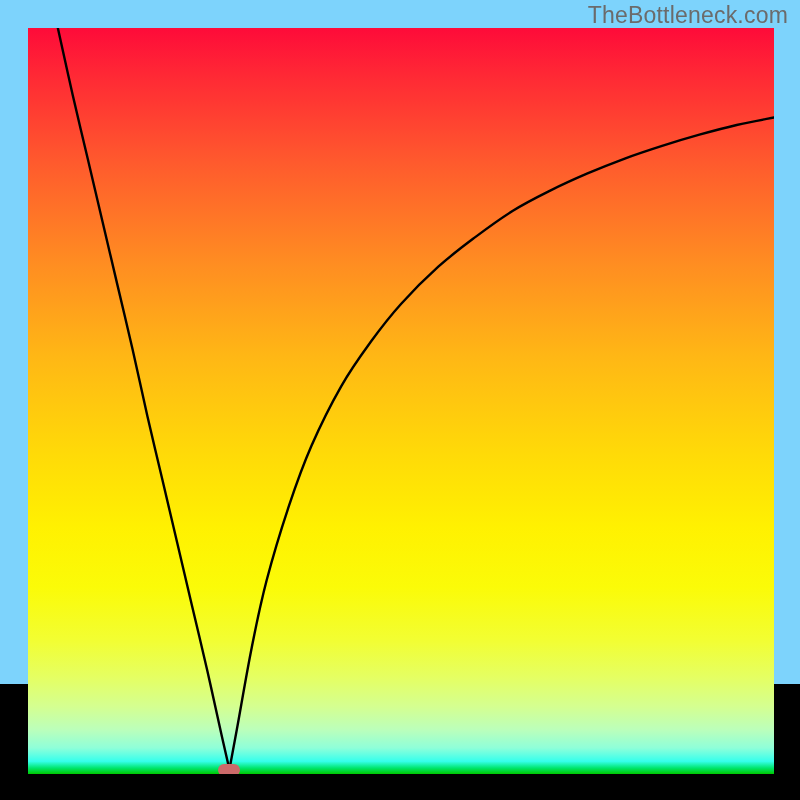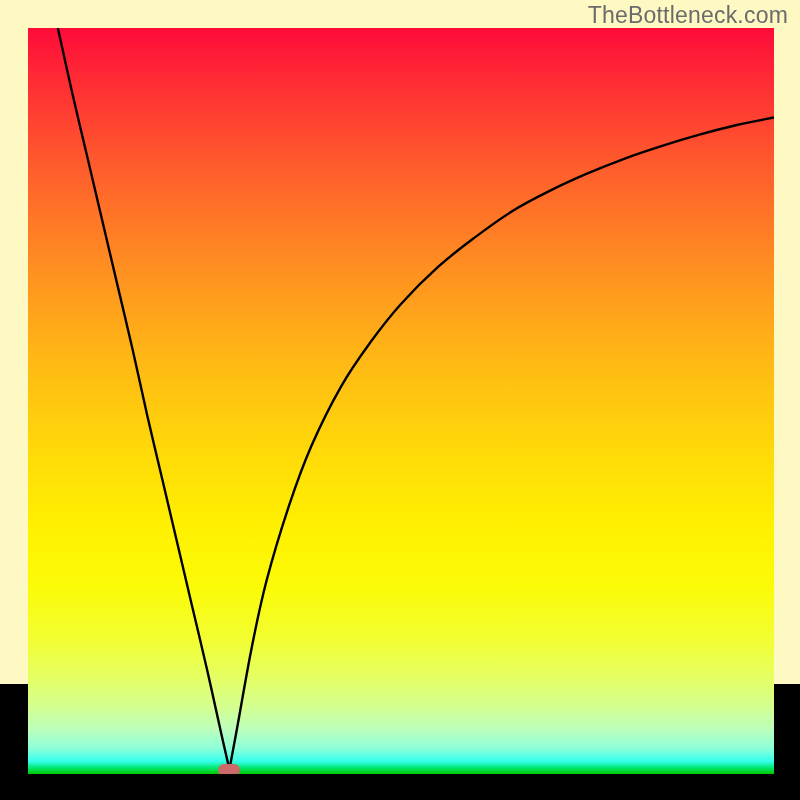--- a/index.html
+++ b/index.html
@@ -10,21 +10,21 @@
     overflow: hidden;
     background: #000;
     font-family: Arial, Helvetica, sans-serif;
   }
   .frame {
     position: absolute;
     top: 0;
     left: 0;
     width: 800px;
     height: 684px;
-    background: #fef9c3;
+    background: #7dd3fc;
   }
   .plot-area {
     position: absolute;
     top: 28px;
     left: 28px;
     width: 746px;
     height: 746px;
     overflow: hidden;
   }
   .gradient {

